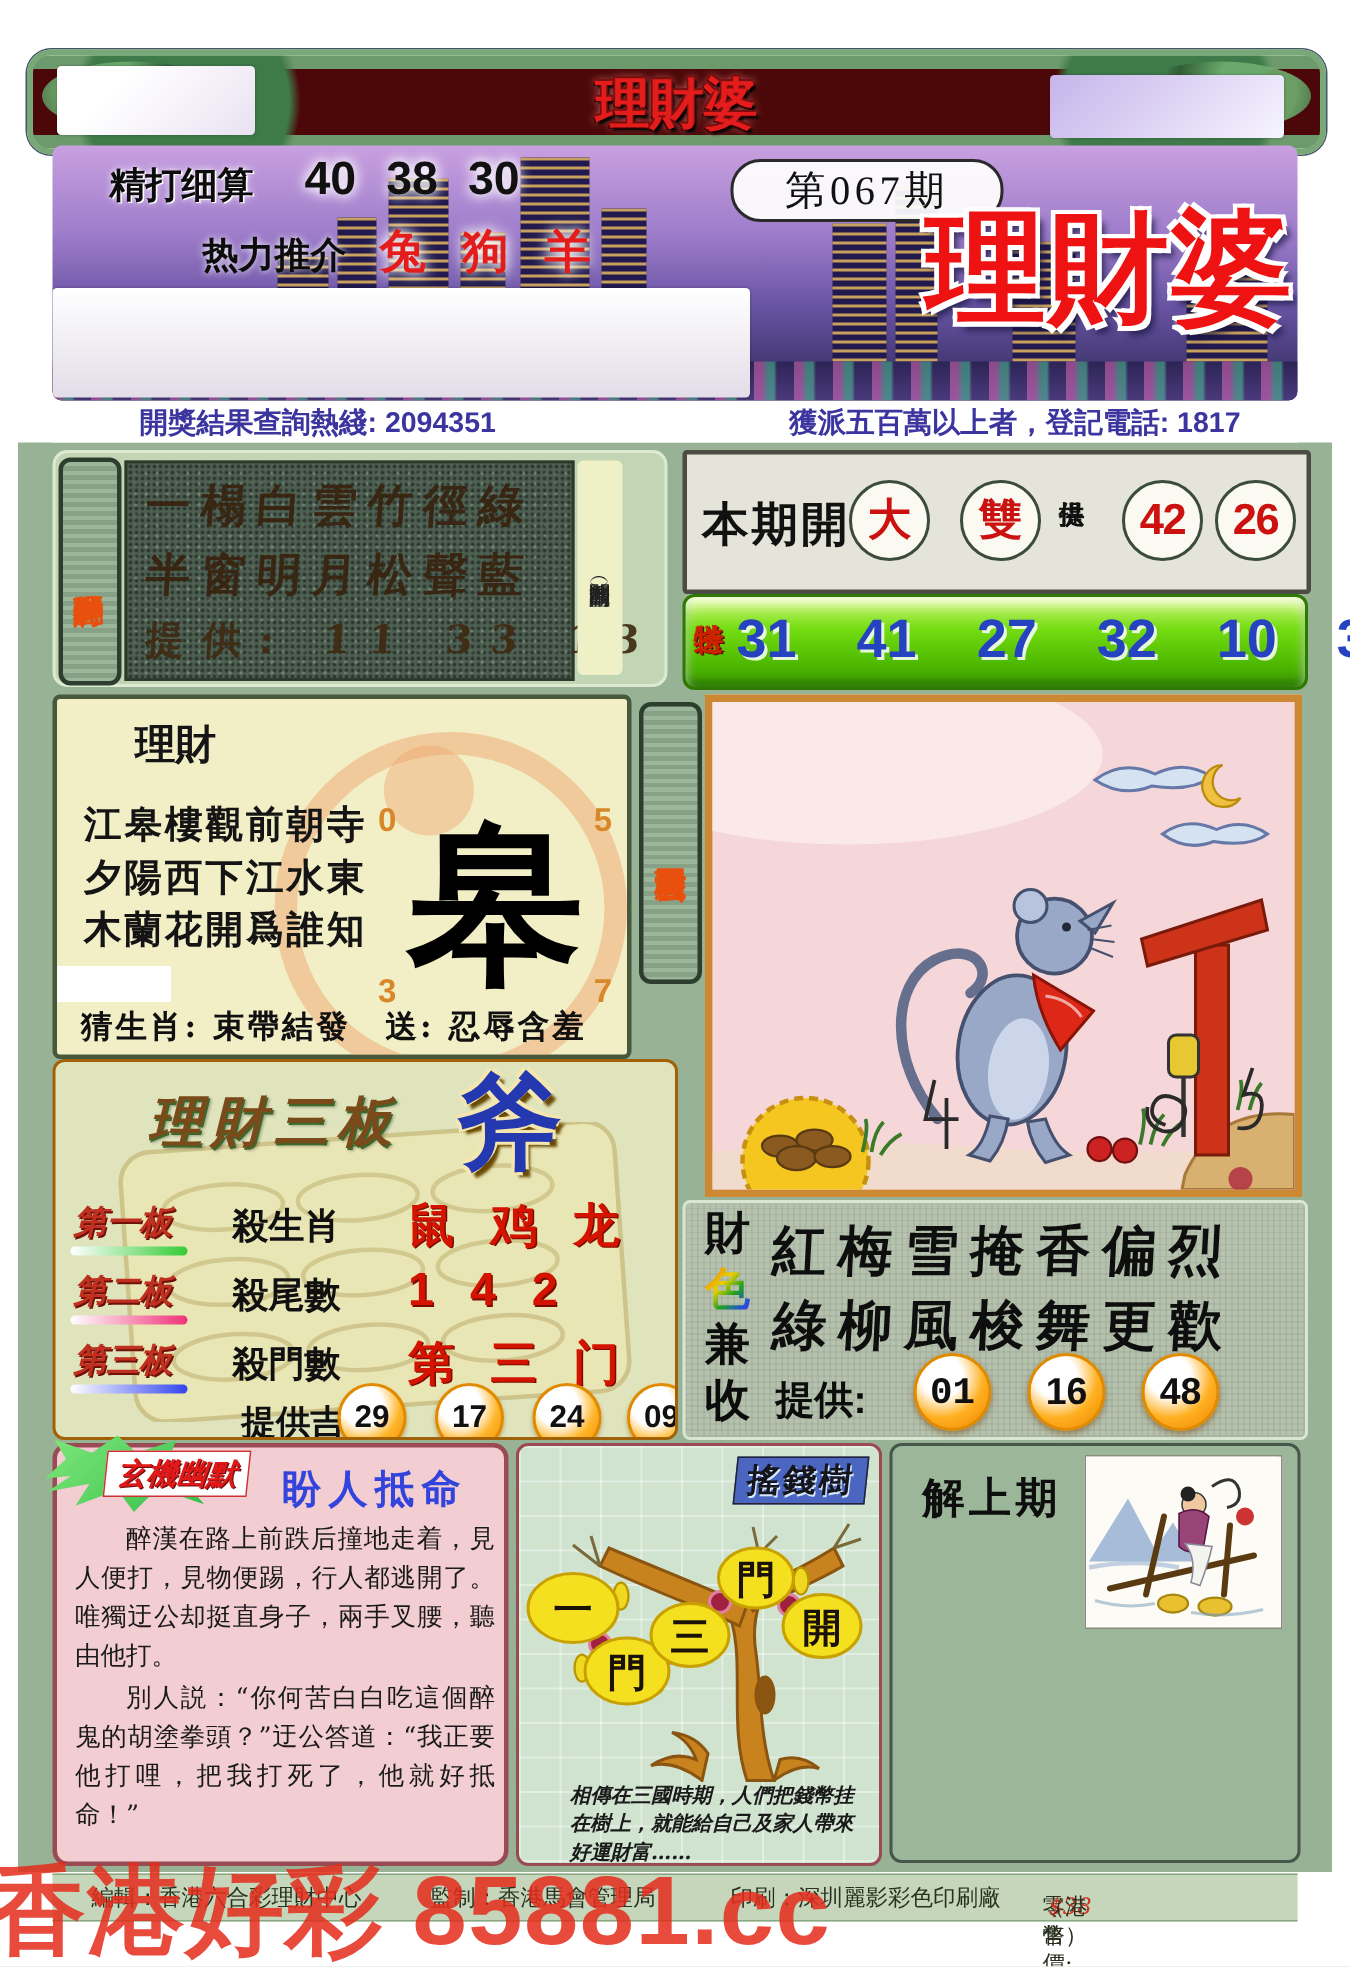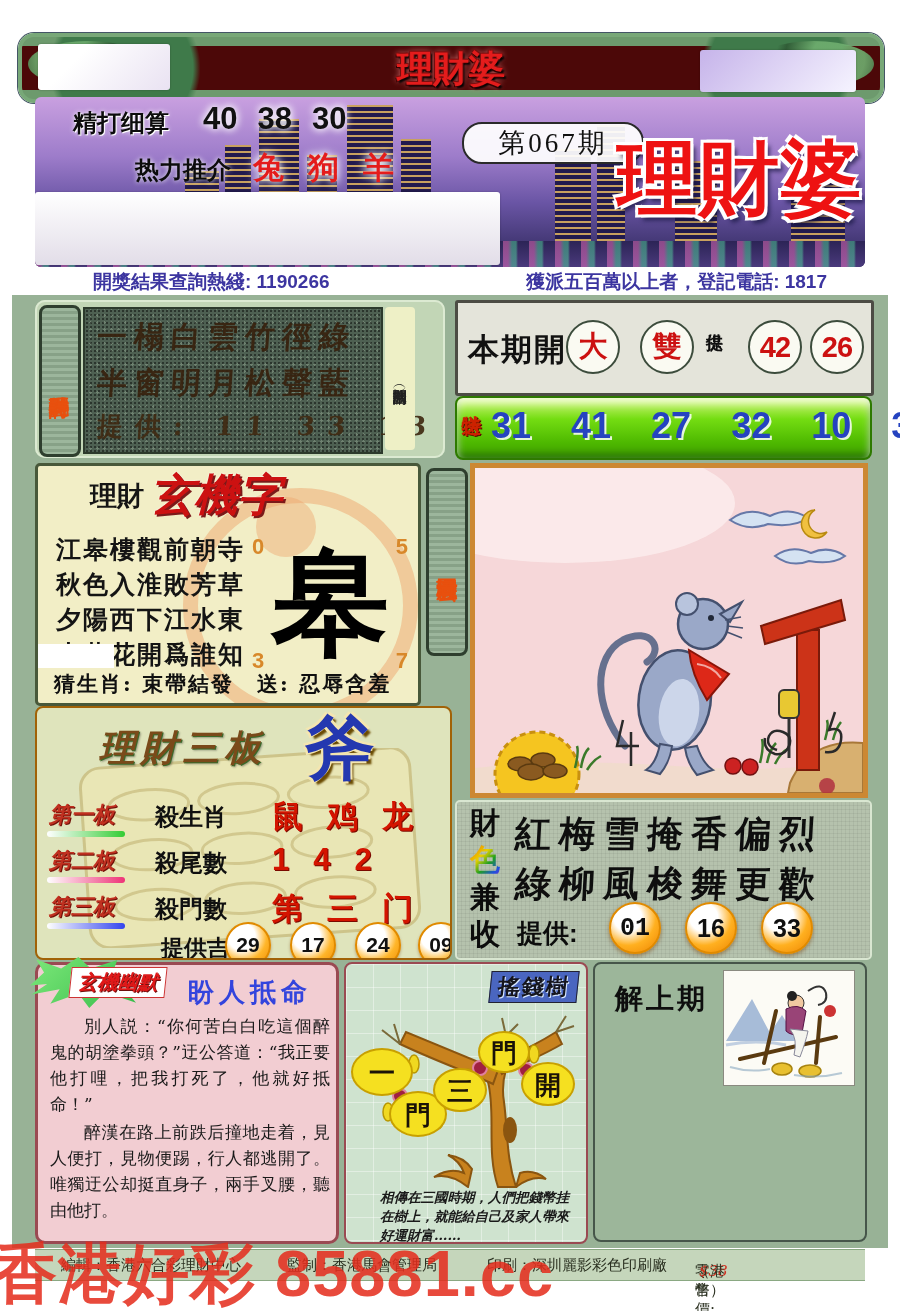--- a/index.html
+++ b/index.html
@@ -31,23 +31,23 @@
   .bldg{position:absolute;background:#221a4e;background-image:repeating-linear-gradient(180deg,rgba(255,205,100,.75) 0 2px,transparent 2px 6px);background-size:3px 100%;}
   .water{position:absolute;left:0;right:0;bottom:0;height:26px;background:
     repeating-linear-gradient(90deg,rgba(255,120,200,.45) 0 5px,rgba(90,250,170,.4) 9px 13px,transparent 15px 26px),
     linear-gradient(180deg,#2c2456,#4a3a7c);}
   .jingda-label{left:38px;top:10px;font-size:24px;font-weight:bold;color:#0c0c0c;text-shadow:0 0 5px #fff,1px 1px 0 #fff;}
   .jingda-nums{left:168px;top:4px;font-size:31px;font-weight:bold;color:#111;}
   .jingda-nums span{margin-right:20px;text-shadow:0 0 7px #fff,0 0 10px #fff;}
   .reli-label{left:100px;top:57px;font-size:24px;font-weight:bold;color:#0c0c0c;text-shadow:0 0 5px #fff;}
   .reli-animals{left:218px;top:50px;font-size:31px;font-weight:bold;color:#e41c1c;}
   .reli-animals span{margin-right:24px;text-shadow:0 0 7px #fff,0 0 11px #fff;}
-  .issue-pill{left:427px;top:9px;width:178px;height:38px;background:rgba(255,255,255,.93);border:2px solid #2a2a2a;
+  .issue-pill{left:452px;top:9px;width:178px;height:38px;background:rgba(255,255,255,.93);border:2px solid #2a2a2a;
     border-radius:20px;display:flex;align-items:center;justify-content:center;font-family:"Liberation Serif",serif;
-    font-size:27px;color:#111;letter-spacing:3px;margin-top:16px;}
+    font-size:27px;color:#111;letter-spacing:3px;}
   .masthead{right:2px;top:42px;font-size:80px;font-weight:bold;color:#ee1212;letter-spacing:2px;line-height:1;
     text-shadow:-3px -3px 0 #fff,3px -3px 0 #fff,-3px 3px 0 #fff,3px 3px 0 #fff,0 0 3px #fff,5px 6px 4px rgba(20,20,60,.7);}
   .censor.hdr{left:0px;top:95px;width:465px;height:73px;background:linear-gradient(180deg,#fff,#e2dde8);}
 
   
   .hotline{left:35px;top:269px;width:830px;height:26px;background:#fff;display:flex;align-items:center;
     font-size:19px;font-weight:bold;color:#3c35a0;}
   .hotline .hl-left{margin-left:58px;} .hotline .hl-right{margin-left:auto;margin-right:38px;}
 
   
@@ -215,21 +215,21 @@
     <div class="abs reli-label">热力推介</div>
     <div class="abs reli-animals">
       <span>兔</span><span>狗</span><span>羊</span>
     </div>
     <div class="abs issue-pill">第067期</div>
     <div class="abs masthead">理財婆</div>
     <div class="abs censor hdr"></div>
   </div>
 
   <div class="abs hotline">
-    <span class="hl-left">開獎結果查詢熱綫:  1190266</span>
+    <span class="hl-left">開獎結果查詢熱綫:  2094351</span>
     <span class="hl-right">獲派五百萬以上者，登記電話:  1817</span>
   </div>
 
   <div class="abs tema">
     <div class="abs side-label vtext">理財特碼詩</div>
     <div class="abs scratch">
       <div class="cal c1">一榻白雲竹徑綠</div>
       <div class="cal c2">半窗明月松聲藍</div>
       <div class="cal c3">提供: 11 33 13</div>
     </div>
@@ -254,24 +254,22 @@
       <span>32</span>
       <span>10</span>
       <span>39</span>
       <span>35</span>
     </div>
   </div>
 
   <div class="abs mword">
     <div class="abs yy"></div>
     <div class="abs mw-hd-pre">理財</div>
-    <div class="abs mw-hd-main">玄機字</div>
     <div class="abs mw-poem">
       <div>江皋樓觀前朝寺</div>
-      <div>秋色入淮敗芳草</div>
       <div>夕陽西下江水東</div>
       <div>木蘭花開爲誰知</div>
     </div>
     <div class="abs bigchar-area">
       <div class="corner tl">0</div>
       <div class="corner tr">5</div>
       <div class="corner bl">3</div>
       <div class="corner br">7</div>
       <div class="bigchar">皋</div>
     </div>
@@ -380,30 +378,30 @@
       <div>財</div>
       <div class="rainbow">色</div>
       <div>兼</div>
       <div>收</div>
     </div>
     <div class="w-line w-l1">紅梅雪掩香偏烈</div>
     <div class="w-line w-l2">綠柳風梭舞更歡</div>
     <div class="abs w-tigong">提供:</div>
     <div class="wball wb1">01</div>
     <div class="wball wb2">16</div>
-    <div class="wball wb3">33</div>
+    <div class="wball wb3">48</div>
   </div>
 
   <div class="abs humor">
     <div class="abs star"></div>
     <div class="abs badge">玄機幽默</div>
     <div class="abs humor-title">盼人抵命</div>
     <div class="abs humor-body">
+      <p>醉漢在路上前跌后撞地走着，見人便打，見物便踢，行人都逃開了。唯獨迂公却挺直身子，兩手叉腰，聽由他打。</p>
       <p>別人説：“你何苦白白吃這個醉鬼的胡塗拳頭？”迂公答道：“我正要他打哩，把我打死了，他就好抵命！”</p>
-      <p>醉漢在路上前跌后撞地走着，見人便打，見物便踢，行人都逃開了。唯獨迂公却挺直身子，兩手叉腰，聽由他打。</p>
     </div>
   </div>
 
   <div class="abs tree">
     <div class="abs tree-title">搖錢樹</div>
     <svg class="abs" style="left:2px;top:28px;" width="238" height="196" viewBox="0 0 238 196">
       <g stroke="#8a5510" stroke-width="2" fill="#c8821e">
         <path d="M150,195 C138,160 148,120 140,90 C136,70 150,58 158,44 L170,50 C160,70 152,86 156,110 C160,140 158,165 168,195 Z"></path>
         <path d="M145,92 C120,80 90,70 52,52 L58,40 C96,56 126,68 150,78 Z"></path>
         <path d="M148,70 C168,62 186,54 208,40 L214,52 C194,64 172,72 154,82 Z"></path>

